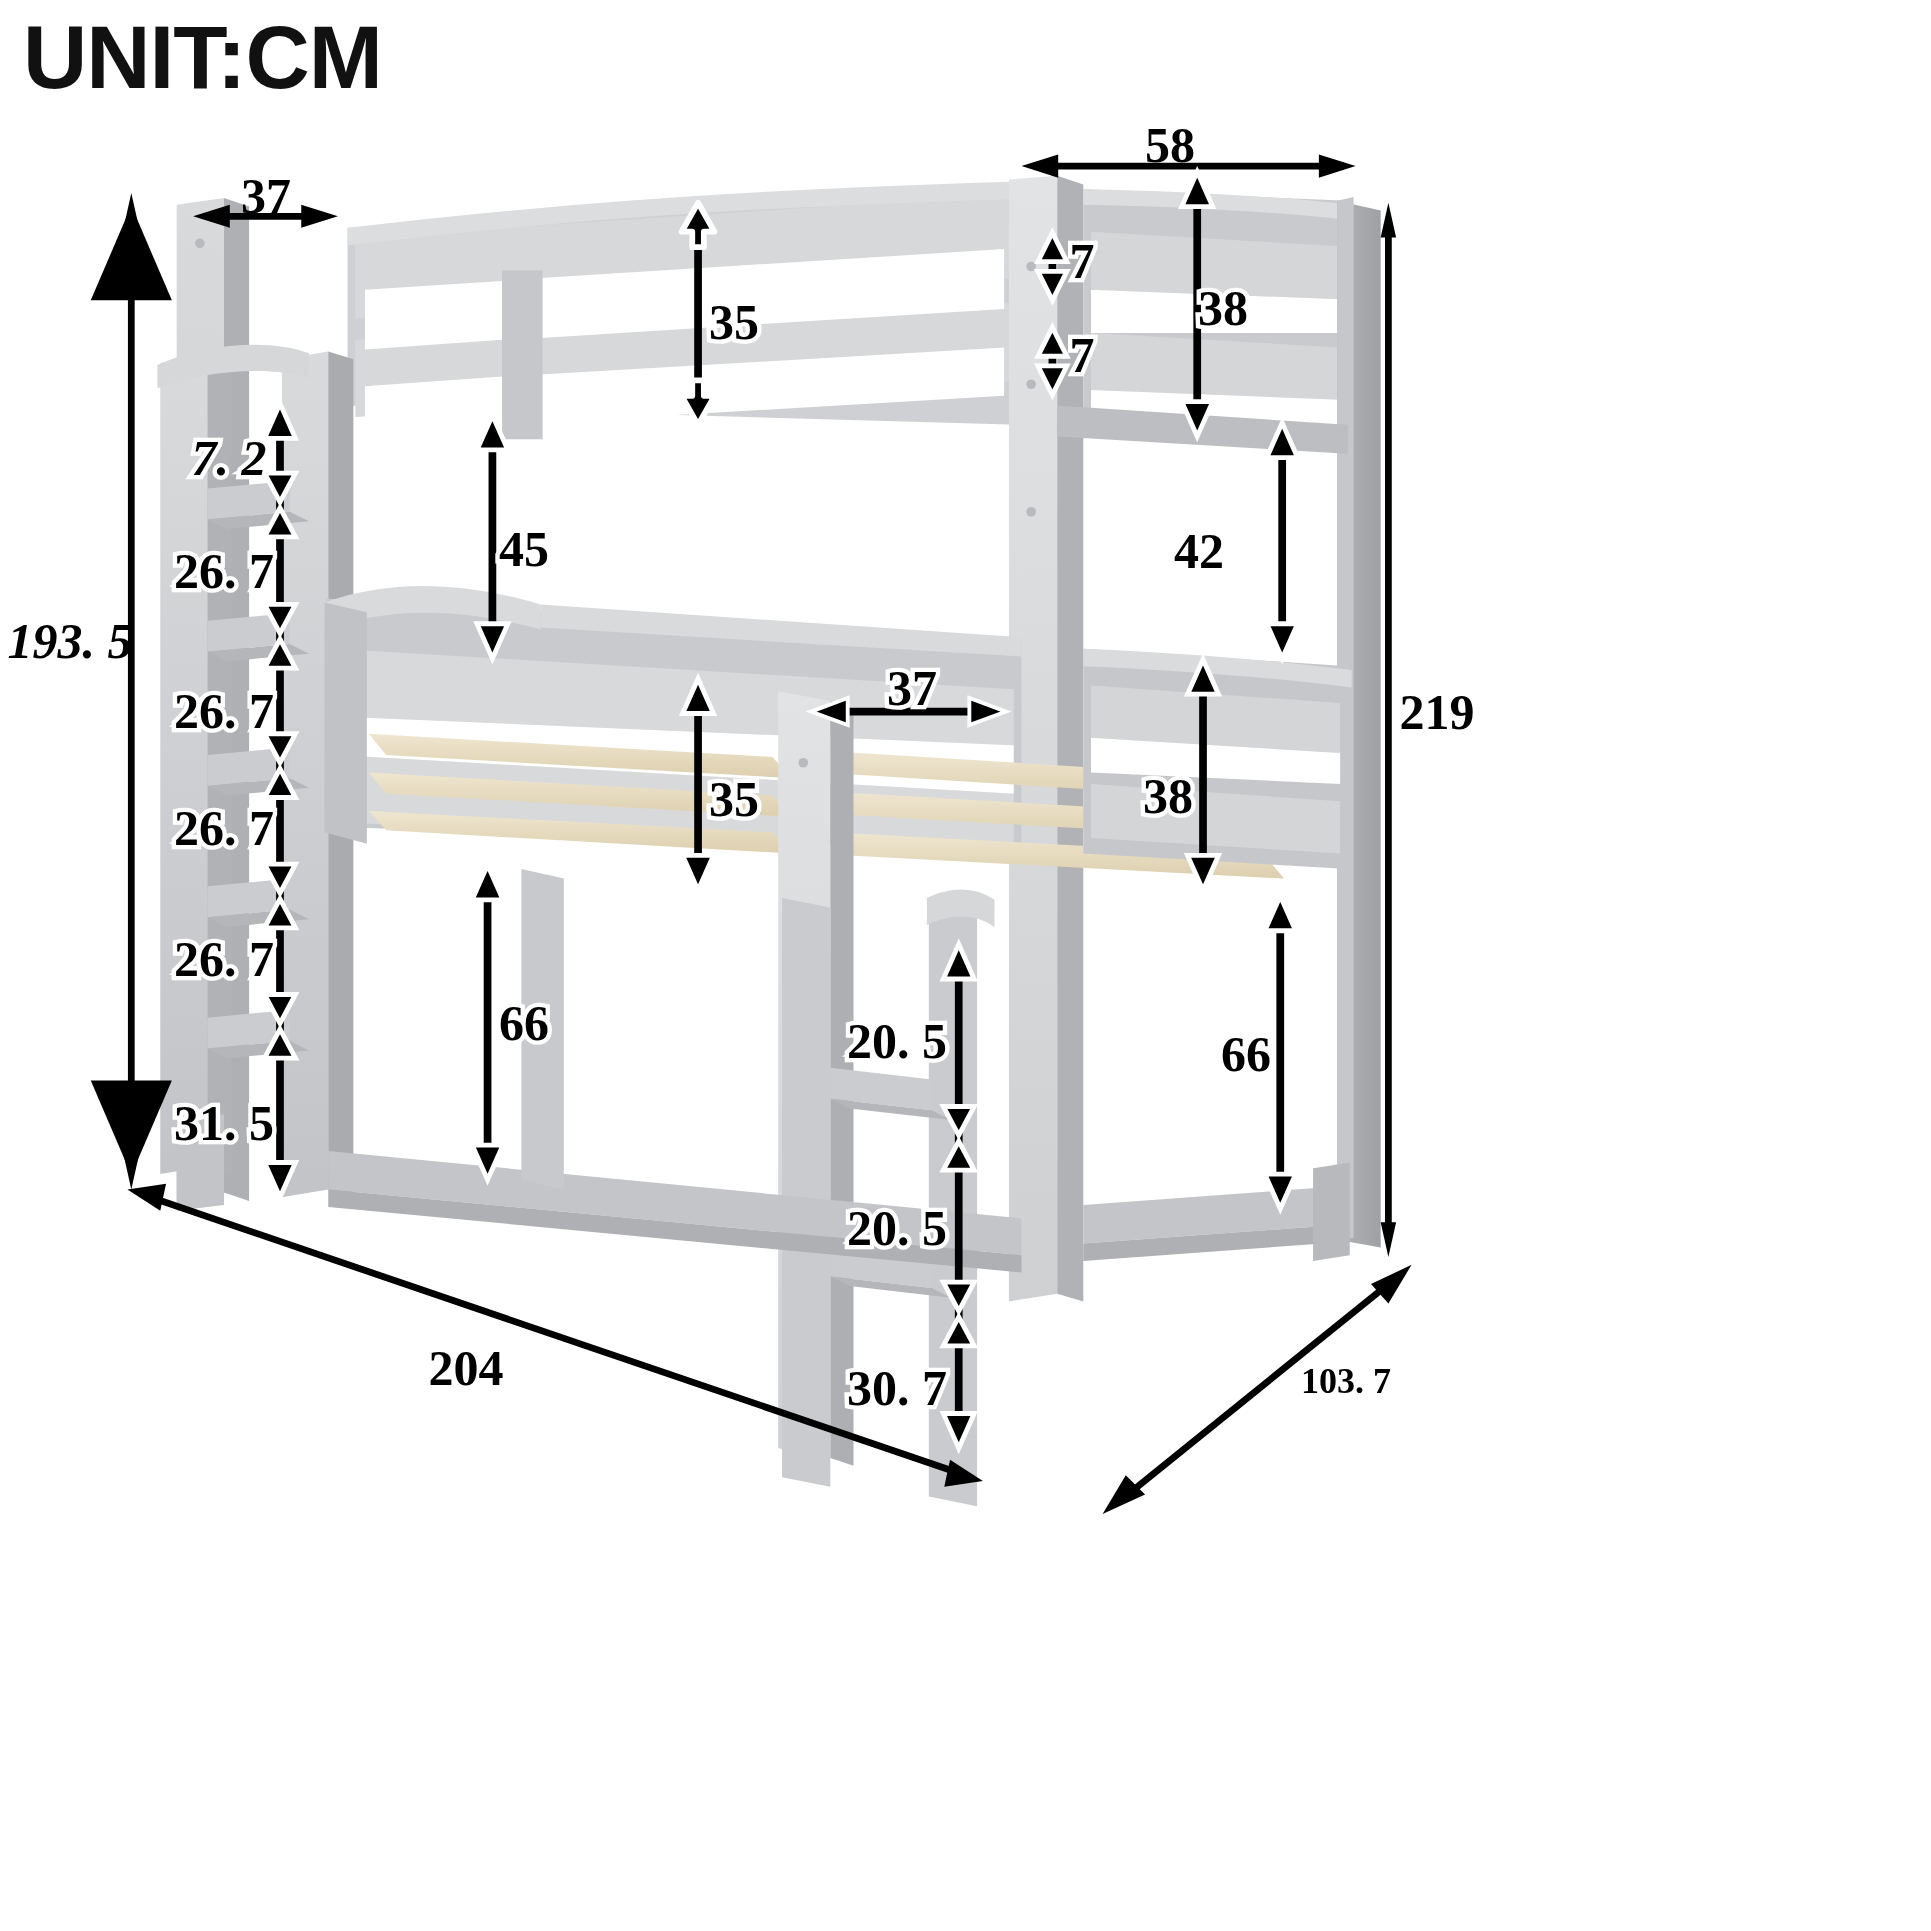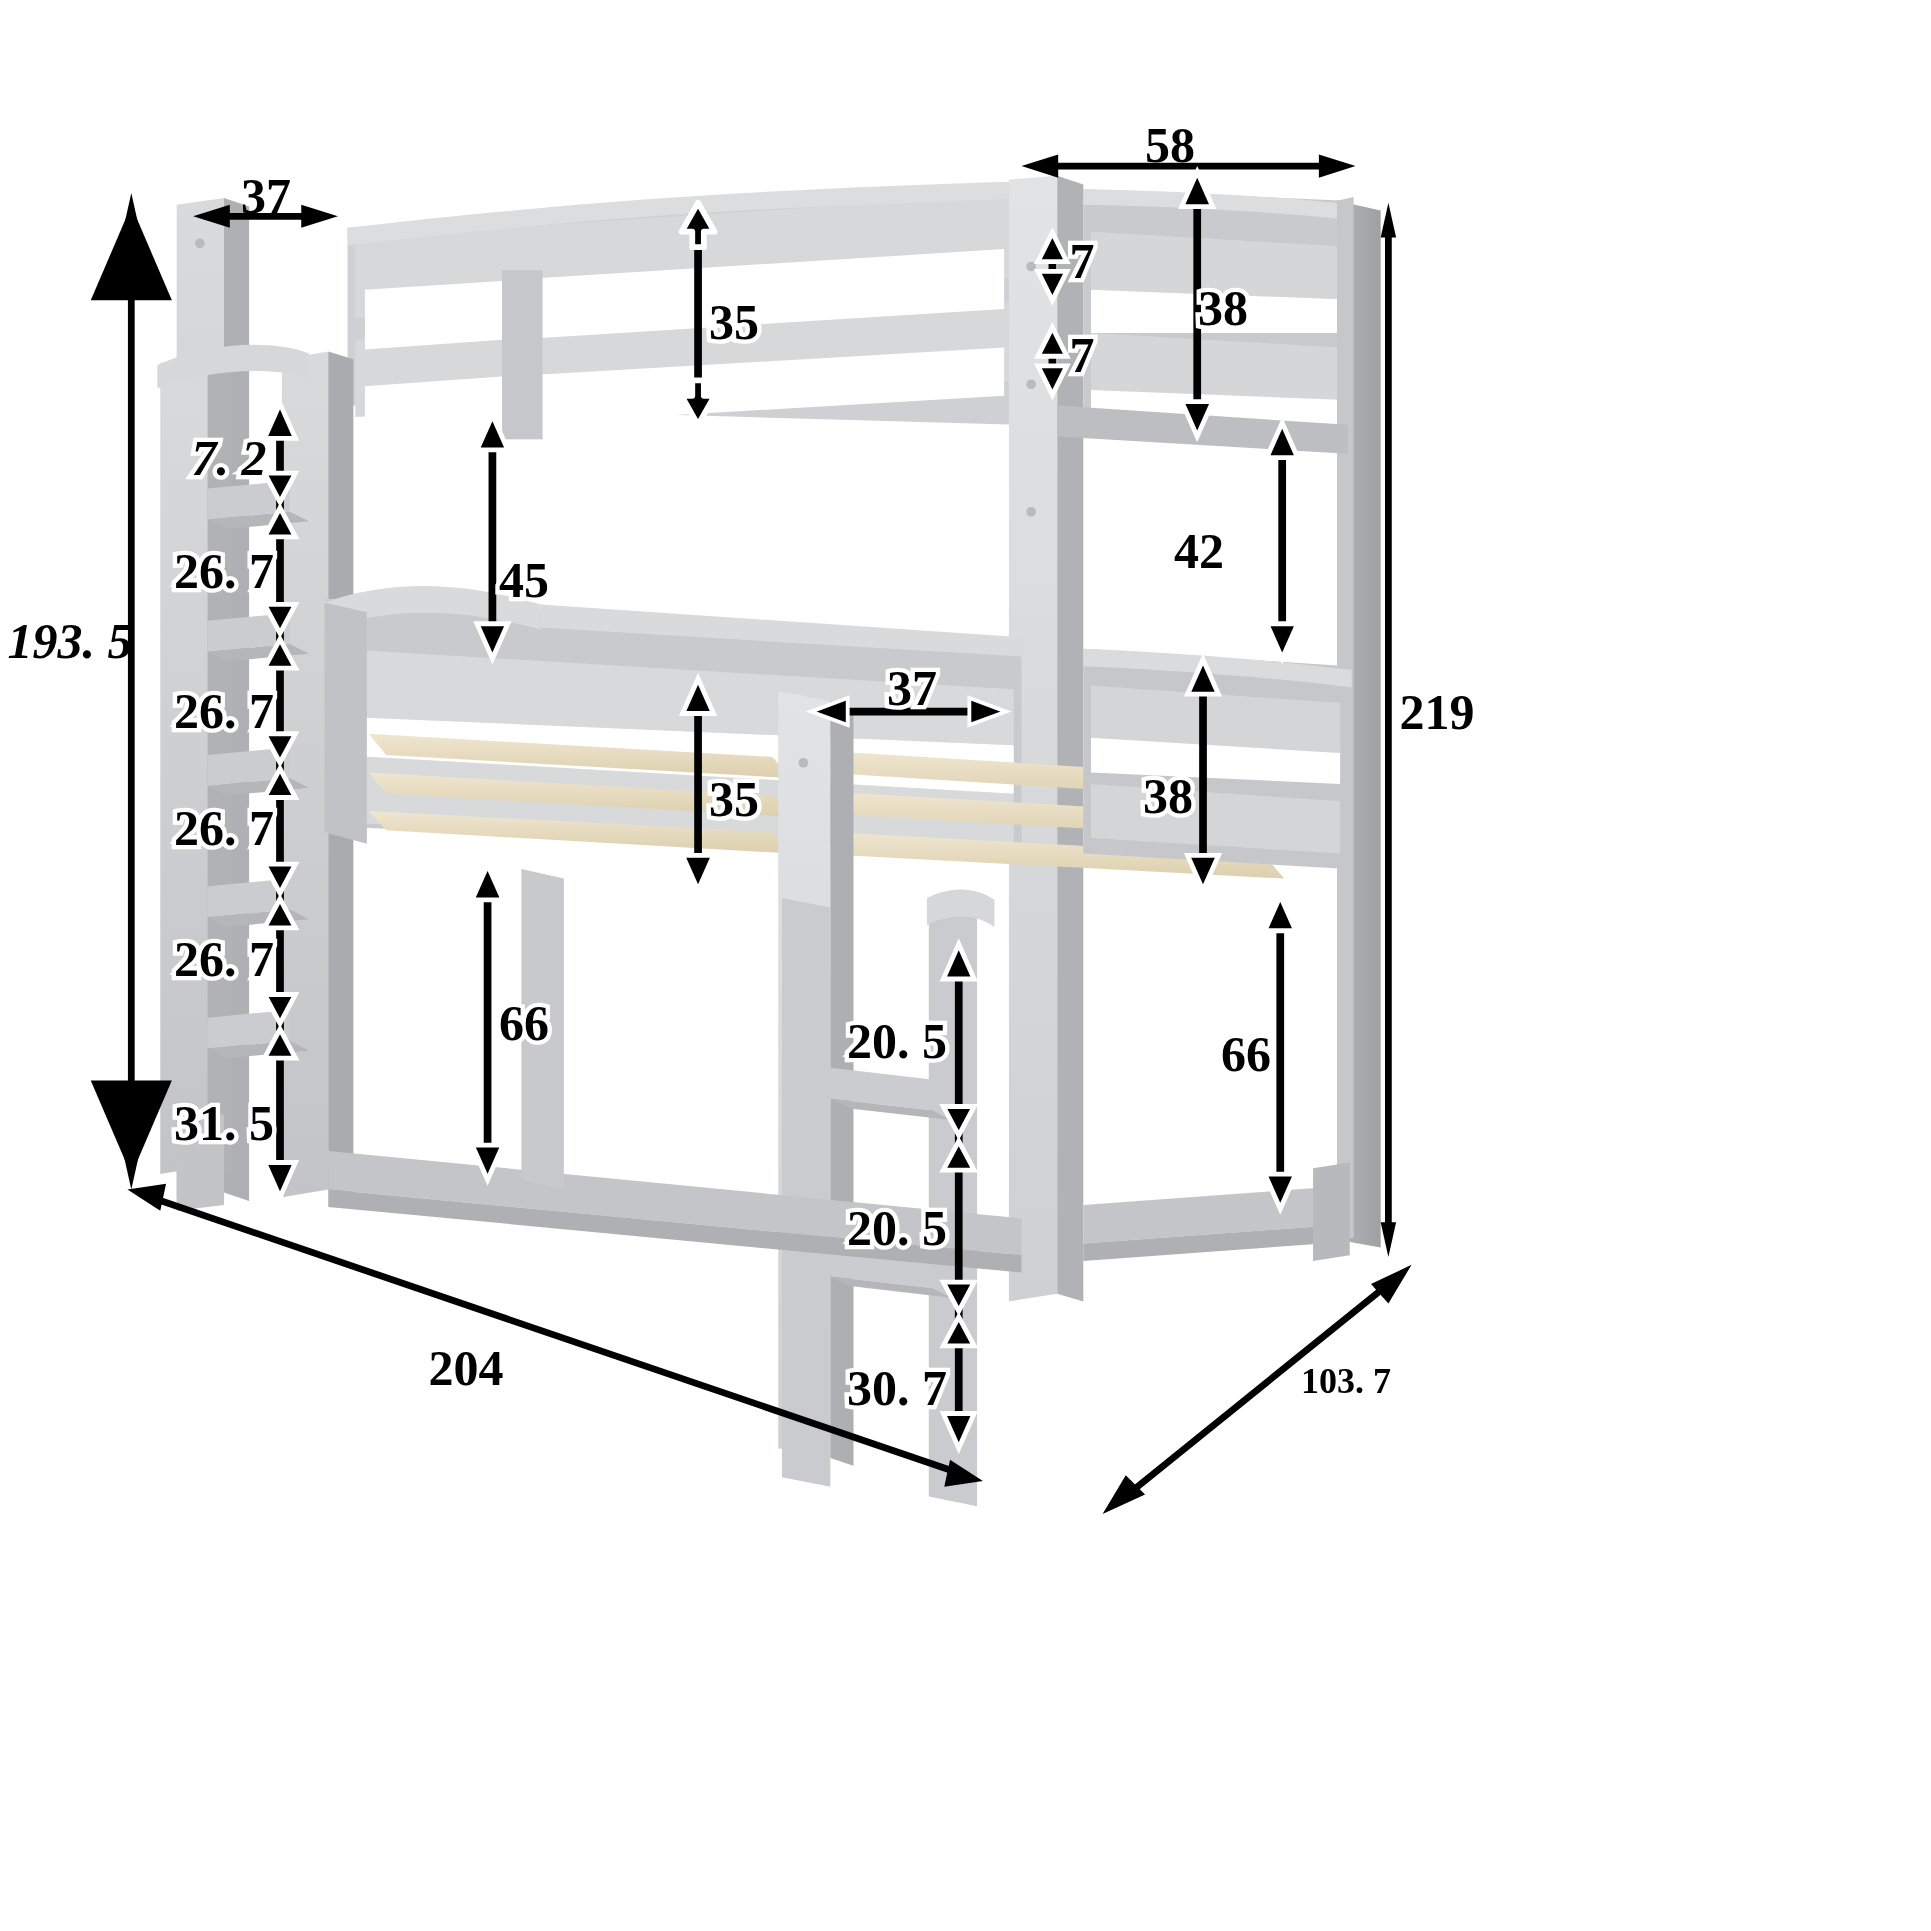--- a/index.html
+++ b/index.html
@@ -25,20 +25,21 @@
     -webkit-text-stroke:8.7px #fff;
     paint-order:stroke fill;
   }
   .dimlabel.plain{ -webkit-text-stroke:0; }
 </style>
 </head>
 <body>
 
 <div id="stage">
 
+  <div id="title">UNIT:CM</div>
 
   <svg class="layer" viewBox="0 0 2000 2000">
     <defs>
       <linearGradient id="gL" x1="0" y1="0" x2="0" y2="1">
         <stop offset="0" stop-color="#d9dadc"></stop>
           <stop offset="1" stop-color="#c3c4c7"></stop>
       </linearGradient>
       <linearGradient id="gD" x1="0" y1="0" x2="1" y2="0">
         <stop offset="0" stop-color="#b2b4b7"></stop>
           <stop offset="1" stop-color="#9ea0a3"></stop>
@@ -337,21 +338,21 @@
       <div class="dimlabel outline" style="left: 1223px; top: 308px; font-size: 50px;">38</div>
       <div class="dimlabel outline" style="left: 1082px; top: 355px; font-size: 50px;">7</div>
       <div class="dimlabel outline" style="left: 734px; top: 322px; font-size: 50px;">35</div>
       <div class="dimlabel plain" style="left: 70px; top: 641px; font-size: 50px; font-style: italic;">193. 5</div>
       <div class="dimlabel outline" style="left: 229px; top: 458px; font-size: 50px; font-style: italic;">7. 2</div>
       <div class="dimlabel outline" style="left: 224px; top: 571px; font-size: 50px;">26. 7</div>
       <div class="dimlabel outline" style="left: 224px; top: 711px; font-size: 50px;">26. 7</div>
       <div class="dimlabel outline" style="left: 224px; top: 828px; font-size: 50px;">26. 7</div>
       <div class="dimlabel outline" style="left: 224px; top: 959px; font-size: 50px;">26. 7</div>
       <div class="dimlabel outline" style="left: 224px; top: 1123px; font-size: 50px;">31. 5</div>
-      <div class="dimlabel outline" style="left: 524px; top: 580px; font-size: 50px;">45</div>
+      <div class="dimlabel outline" style="left: 524px; top: 549px; font-size: 50px;">45</div>
       <div class="dimlabel outline" style="left: 1199px; top: 551px; font-size: 50px;">42</div>
       <div class="dimlabel plain" style="left: 1437px; top: 712px; font-size: 50px;">219</div>
       <div class="dimlabel outline" style="left: 912px; top: 688px; font-size: 50px;">37</div>
       <div class="dimlabel outline" style="left: 734px; top: 799px; font-size: 50px;">35</div>
       <div class="dimlabel outline" style="left: 1168px; top: 796px; font-size: 50px;">38</div>
       <div class="dimlabel outline" style="left: 524px; top: 1023px; font-size: 50px;">66</div>
       <div class="dimlabel outline" style="left: 897px; top: 1041px; font-size: 50px;">20. 5</div>
       <div class="dimlabel outline" style="left: 1246px; top: 1054px; font-size: 50px;">66</div>
       <div class="dimlabel outline" style="left: 897px; top: 1228px; font-size: 50px;">20. 5</div>
       <div class="dimlabel plain" style="left: 466px; top: 1368px; font-size: 50px;">204</div>

